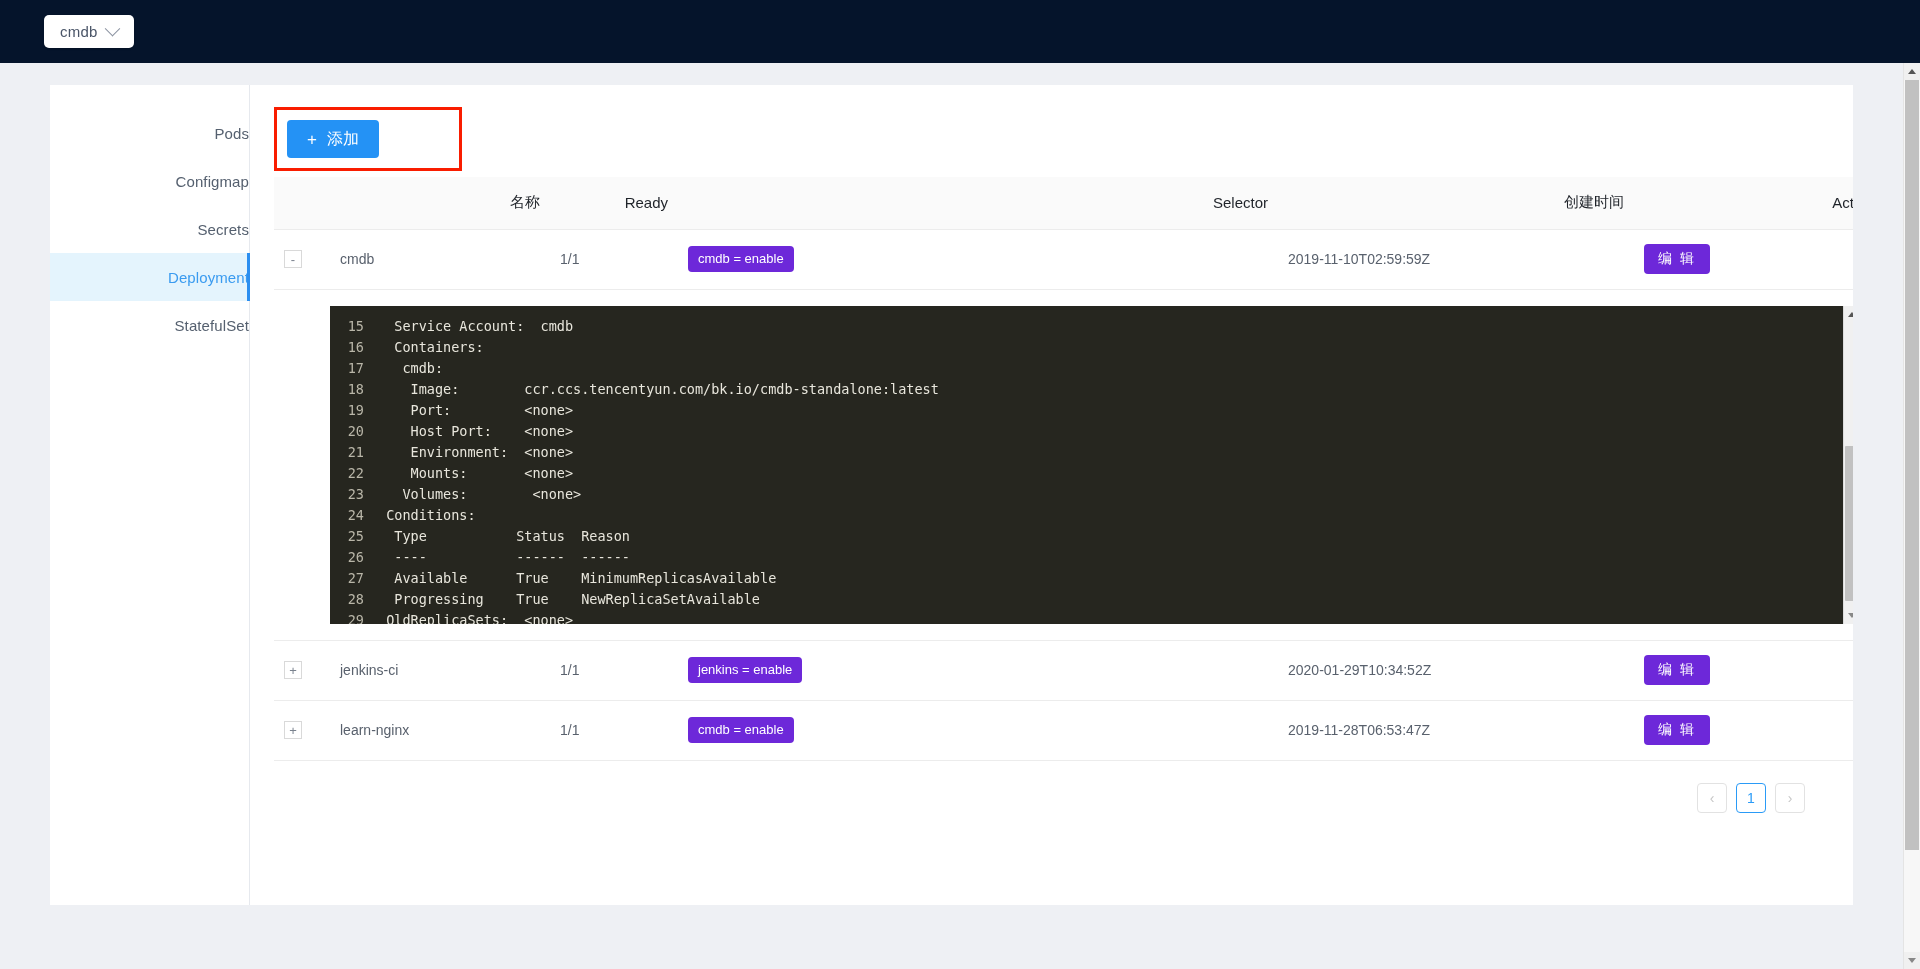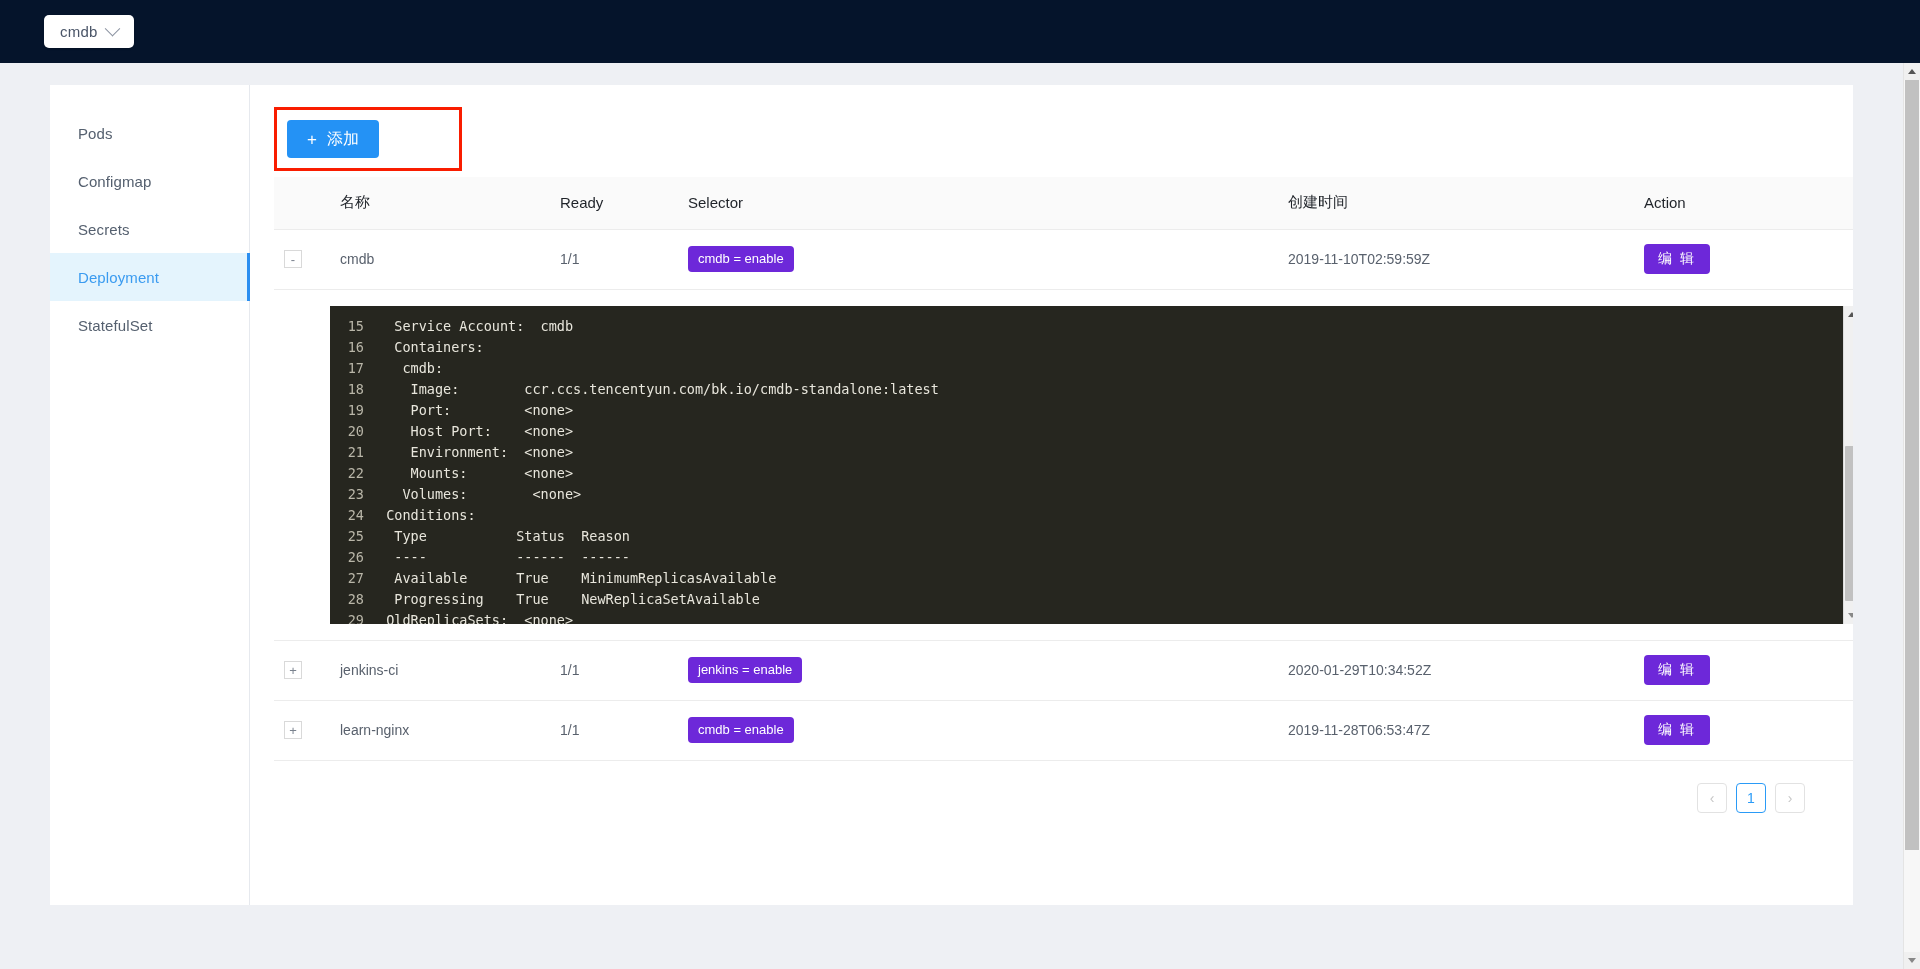--- a/index.html
+++ b/index.html
@@ -70,20 +70,21 @@
   .side-item {
     height: 48px;
     display: flex;
     align-items: center;
     padding-left: 28px;
     font-size: 15px;
     color: #55606f;
     cursor: pointer;
     position: relative;
     letter-spacing: .1px;
+    justify-content: flex-end;
   }
   .side-item.active {
     background: #e4f4fd;
     color: #3a9bf0;
   }
   .side-item.active::after {
     content: "";
     position: absolute;
     right: -1px; top: 0; bottom: 0;
     width: 3px;
@@ -129,21 +130,21 @@
   table.grid {
     width: 100%;
     border-collapse: collapse;
     table-layout: fixed;
   }
   table.grid thead th {
     background: #fafafa;
     font-size: 15px;
     font-weight: normal;
     color: #1f2329;
-    text-align: left;
+    text-align: right;
     height: 52px;
     padding: 0 10px;
     border-bottom: 1px solid #ececec;
   }
   .col-exp  { width: 56px; }
   .col-name { width: 220px; }
   .col-ready{ width: 128px; }
   .col-sel  { width: 600px; }
   .col-time { width: 356px; }
   .col-act  { width: 250px; }

